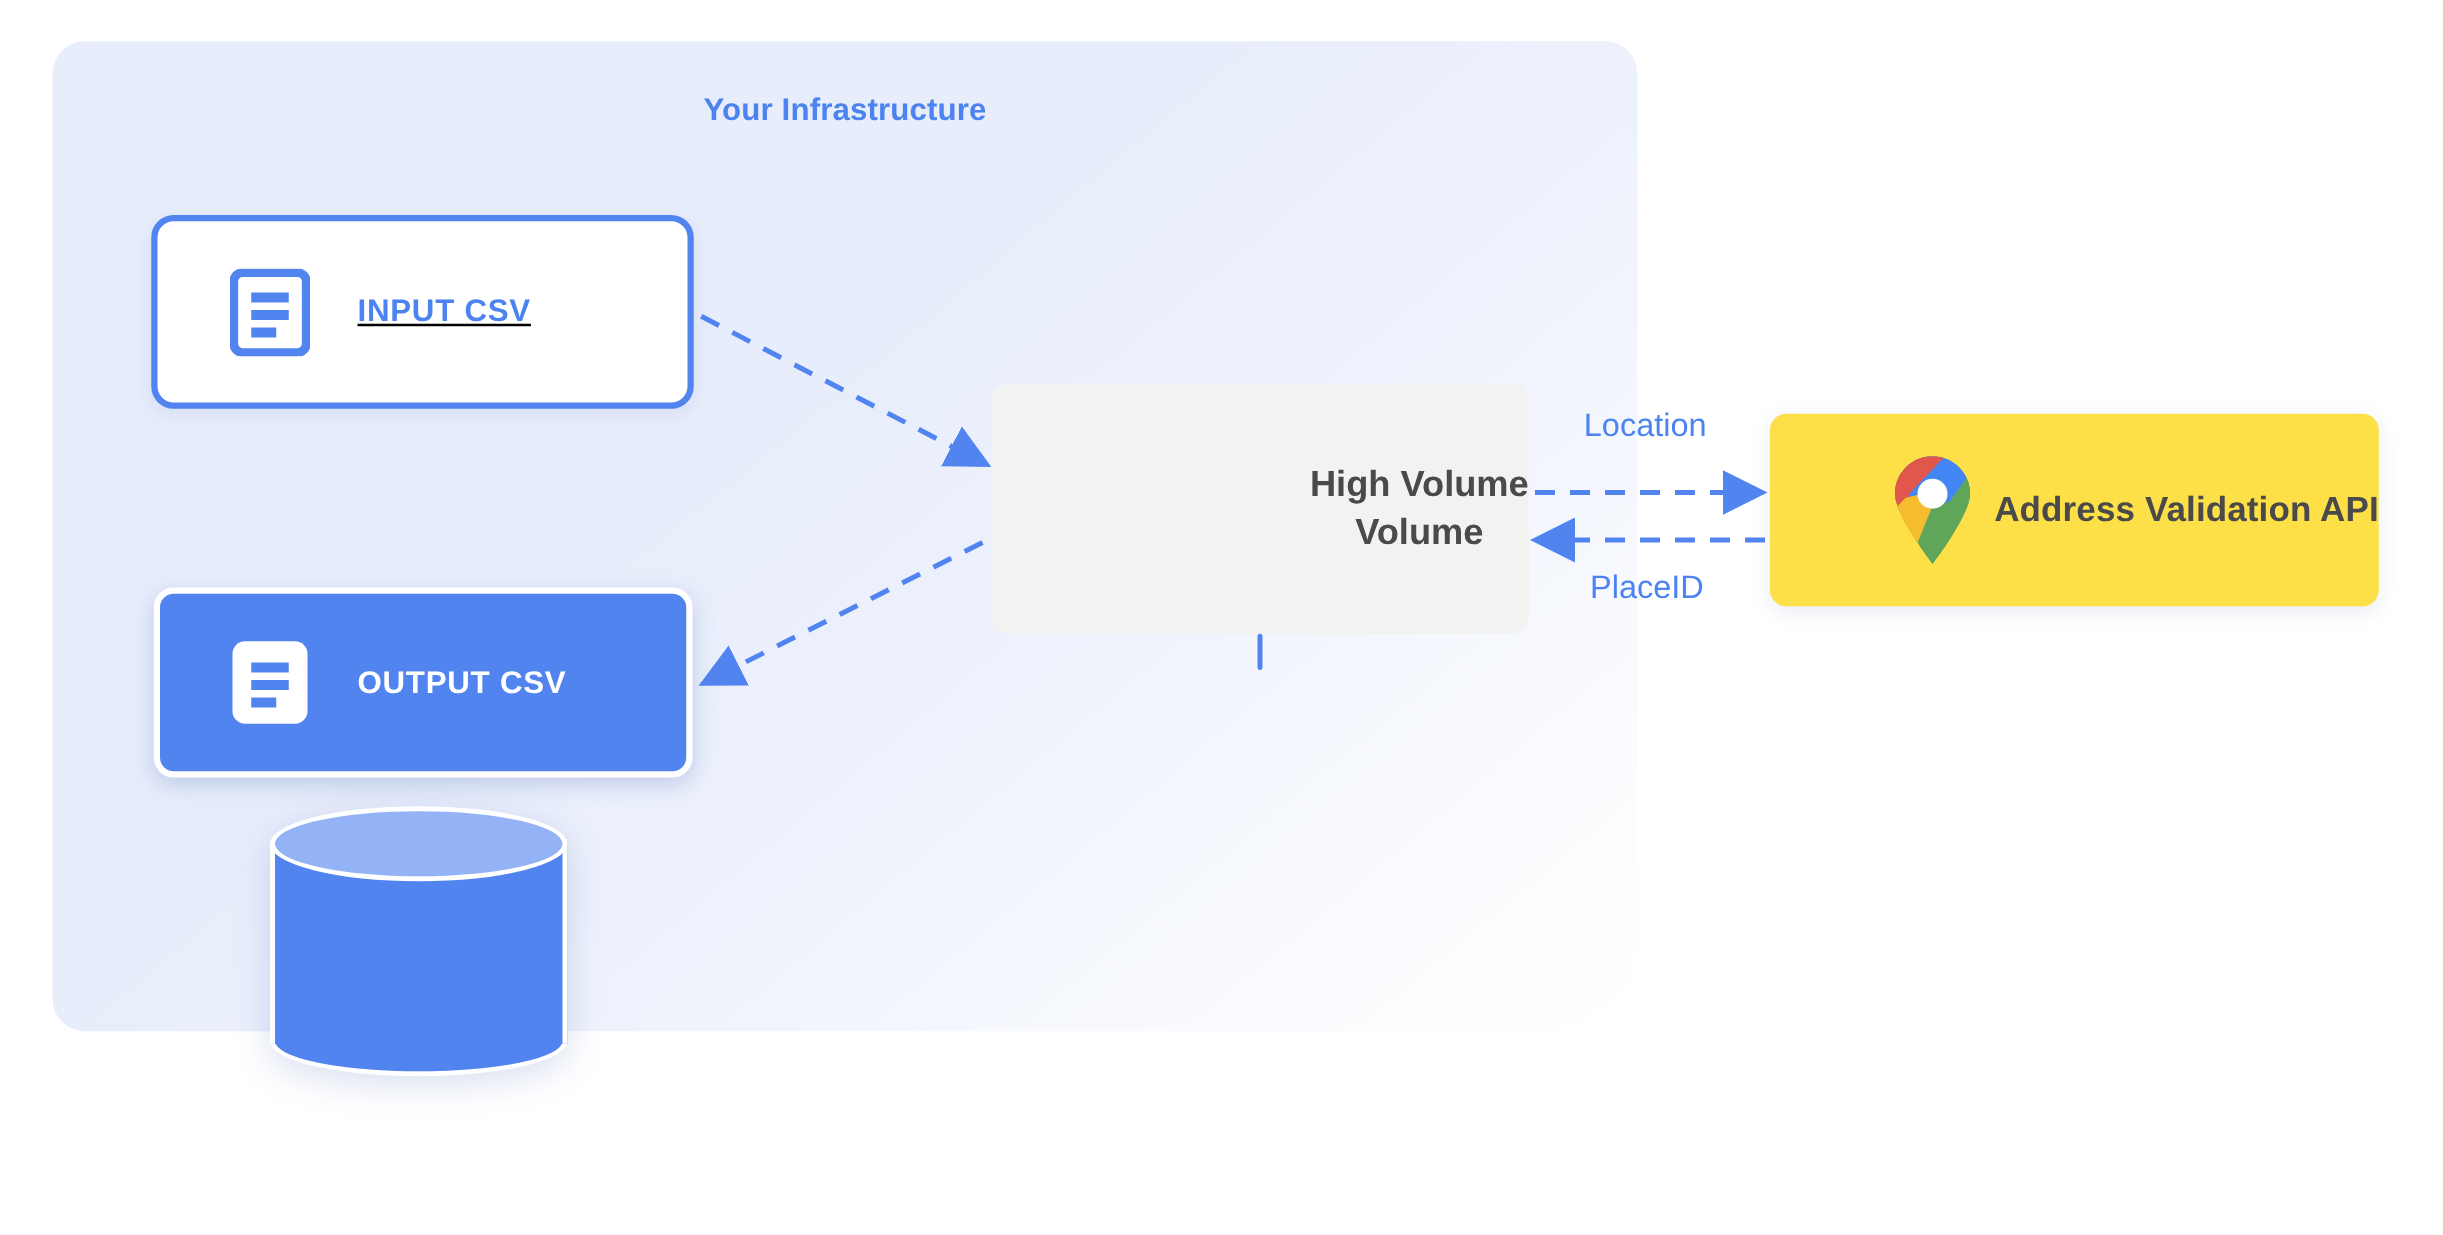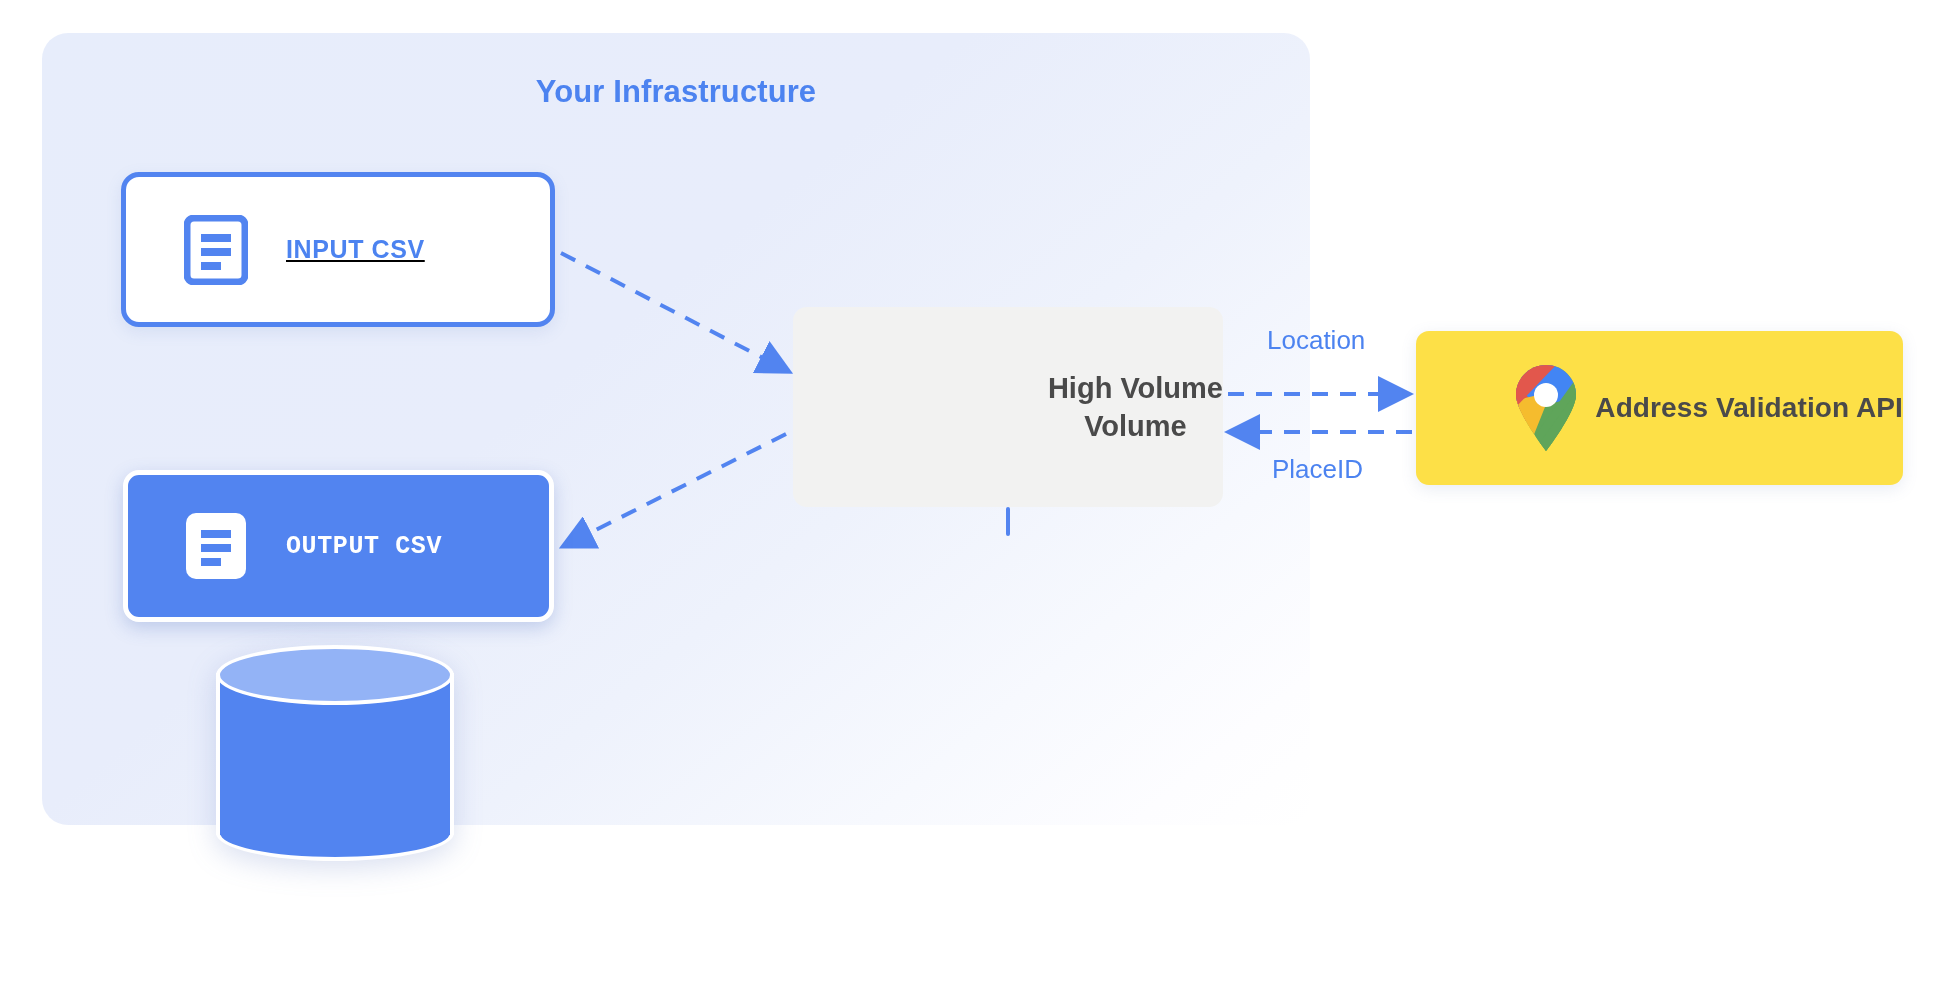--- a/index.html
+++ b/index.html
@@ -38,21 +38,21 @@
                 #f7f9fe 80%,
                 #fdfdff 92%,
                 #ffffff 100%);
   }
   .infra-title {
     position: absolute;
     left: 42px;
     top: 74px;
     width: 1268px;
     text-align: center;
-    font-size: 31px;
+    font-size: 25px;
     font-weight: bold;
     color: #4c83f0;
     letter-spacing: 0.1px;
   }
 
   
   .card {
     position: absolute;
     box-sizing: border-box;
     display: flex;
@@ -91,21 +91,20 @@
     border-radius: 16px;
     box-shadow: 0 6px 18px rgba(70,105,190,0.26);
     padding-left: 56px;
     gap: 38px;
   }
   .output-csv .label {
     font-size: 25px;
     font-weight: bold;
     color: #ffffff;
     letter-spacing: 0.6px;
-    font-family: Liberation Mono, monospace;
   }
 
   
   .doc-icon { flex: 0 0 auto; display:block; }
 
   
   .db {
     position: absolute;
     left: 216px;
     top: 645px;

